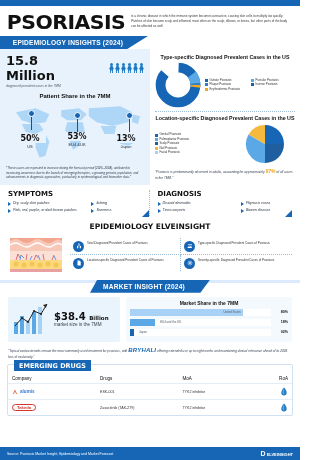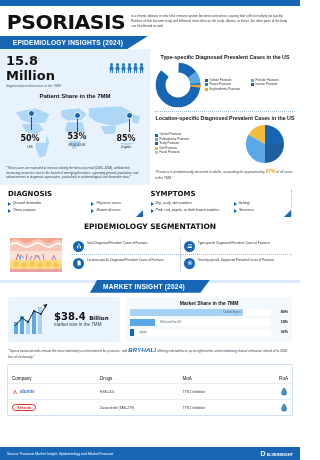--- a/index.html
+++ b/index.html
@@ -188,21 +188,21 @@
 
       <div class="stat" style="left:8px;top:34px;width:32px">
         <div class="pct">50%</div>
         <div class="reg">US</div>
       </div>
       <div class="stat" style="left:54px;top:32px;width:34px">
         <div class="pct">53%</div>
         <div class="reg">EU4 &amp;UK</div>
       </div>
       <div class="stat" style="left:104px;top:34px;width:32px">
-        <div class="pct">85%</div>
+        <div class="pct">13%</div>
         <div class="reg">Japan</div>
       </div>
     </div>
 
     <div class="note">*These cases are expected to increase during the forecast period (2025–2034), attributed to increasing awareness due to the launch of emerging therapies, a growing geriatric population, and advancements in diagnostic approaches, particularly in epidemiological and biomarker data.*</div>
   </div>
 
   <div class="epi-right">
     <div class="chart-title">Type-specific Diagnosed Prevalent Cases in the US</div>
     <div class="donut-row">
@@ -271,20 +271,43 @@
       </svg>
     </div>
 
     <div class="quote">
       <span>"Psoriasis is predominantly observed in adults, accounting for approximately </span><b>97%</b><span> of all cases in the 7MM."</span>
     </div>
   </div>
 </div>
 
 <div class="sd-row">
+  <div class="sd-col left">
+    <div class="sd-h">SYMPTOMS</div>
+    <div class="sd-grid">
+      <div class="sd-item half">
+        <div class="tri"></div>
+        <span>Dry, scaly skin patches</span>
+      </div>
+      <div class="sd-item half2">
+        <div class="tri"></div>
+        <span>Itching</span>
+      </div>
+      <div class="sd-item half">
+        <div class="tri"></div>
+        <span>Pink, red, purple, or dark brown patches</span>
+      </div>
+      <div class="sd-item half2">
+        <div class="tri"></div>
+        <span>Soreness</span>
+      </div>
+    </div>
+    <div class="corner"></div>
+  </div>
+
   <div class="sd-col">
     <div class="sd-h">DIAGNOSIS</div>
     <div class="sd-grid">
       <div class="sd-item half">
         <div class="tri"></div>
         <span>Discoid dermatitis</span>
       </div>
       <div class="sd-item half2">
         <div class="tri"></div>
         <span>Pityriasis rosea</span>
@@ -293,46 +316,23 @@
         <div class="tri"></div>
         <span>Tinea corporis</span>
       </div>
       <div class="sd-item half2">
         <div class="tri"></div>
         <span>Bowen disease</span>
       </div>
     </div>
     <div class="corner"></div>
   </div>
-
-  <div class="sd-col left">
-    <div class="sd-h">SYMPTOMS</div>
-    <div class="sd-grid">
-      <div class="sd-item half">
-        <div class="tri"></div>
-        <span>Dry, scaly skin patches</span>
-      </div>
-      <div class="sd-item half2">
-        <div class="tri"></div>
-        <span>Itching</span>
-      </div>
-      <div class="sd-item half">
-        <div class="tri"></div>
-        <span>Pink, red, purple, or dark brown patches</span>
-      </div>
-      <div class="sd-item half2">
-        <div class="tri"></div>
-        <span>Soreness</span>
-      </div>
-    </div>
-    <div class="corner"></div>
-  </div>
-</div>
-
-<div class="seg-h">EPIDEMIOLOGY SEGMENTATION</div>
+</div>
+
+<div class="seg-h">EPIDEMIOLOGY ELVEINSIGHT</div>
 <div class="seg-row">
   <svg class="skin" viewBox="0 0 56 40">
     <rect x="2" y="3" width="52" height="13" fill="#f7c8b8"></rect>
     <path d="M2 6 q6 -4 11 0 q6 4 11 0 q6 -4 11 0 q6 4 11 0 q4 -3 8 0 v-3 H2 Z" fill="#f2a68e"></path>
     <path d="M2 10 q6 -4 11 0 q6 4 11 0 q6 -4 11 0 q6 4 11 0 q4 -3 8 0" stroke="#ffffff" stroke-width="1.4" fill="none"></path>
     <rect x="2" y="16" width="52" height="9" fill="#fbe0d6"></rect>
     <g stroke="#d9534f" stroke-width=".8" fill="none">
       <path d="M8 25 l2 -6 l2 4"></path>
         <path d="M18 25 l1 -6"></path>
         <path d="M26 25 l2 -5 l2 3"></path>
@@ -457,20 +457,21 @@
       <div class="bar-pct">02%</div>
     </div>
   </div>
 </div>
 
 <div class="mk-quote">
   <span>"Topical corticosteroids remain the most commonly used treatment for psoriasis, with </span><b>BRYHALI</b><span> offering extended use up to eight weeks and maintaining clinical relevance ahead of its 2035 loss of exclusivity."</span>
 </div>
 
 <div class="ed-wrap">
+  <div class="ed-tag">EMERGING DRUGS</div>
   <table>
     <thead>
       <tr>
         <th style="width:31%">Company</th>
         <th style="width:29%">Drugs</th>
         <th style="width:28%">MoA</th>
         <th style="width:12%;text-align:right">RoA</th>
       </tr>
     </thead>
     <tbody>

